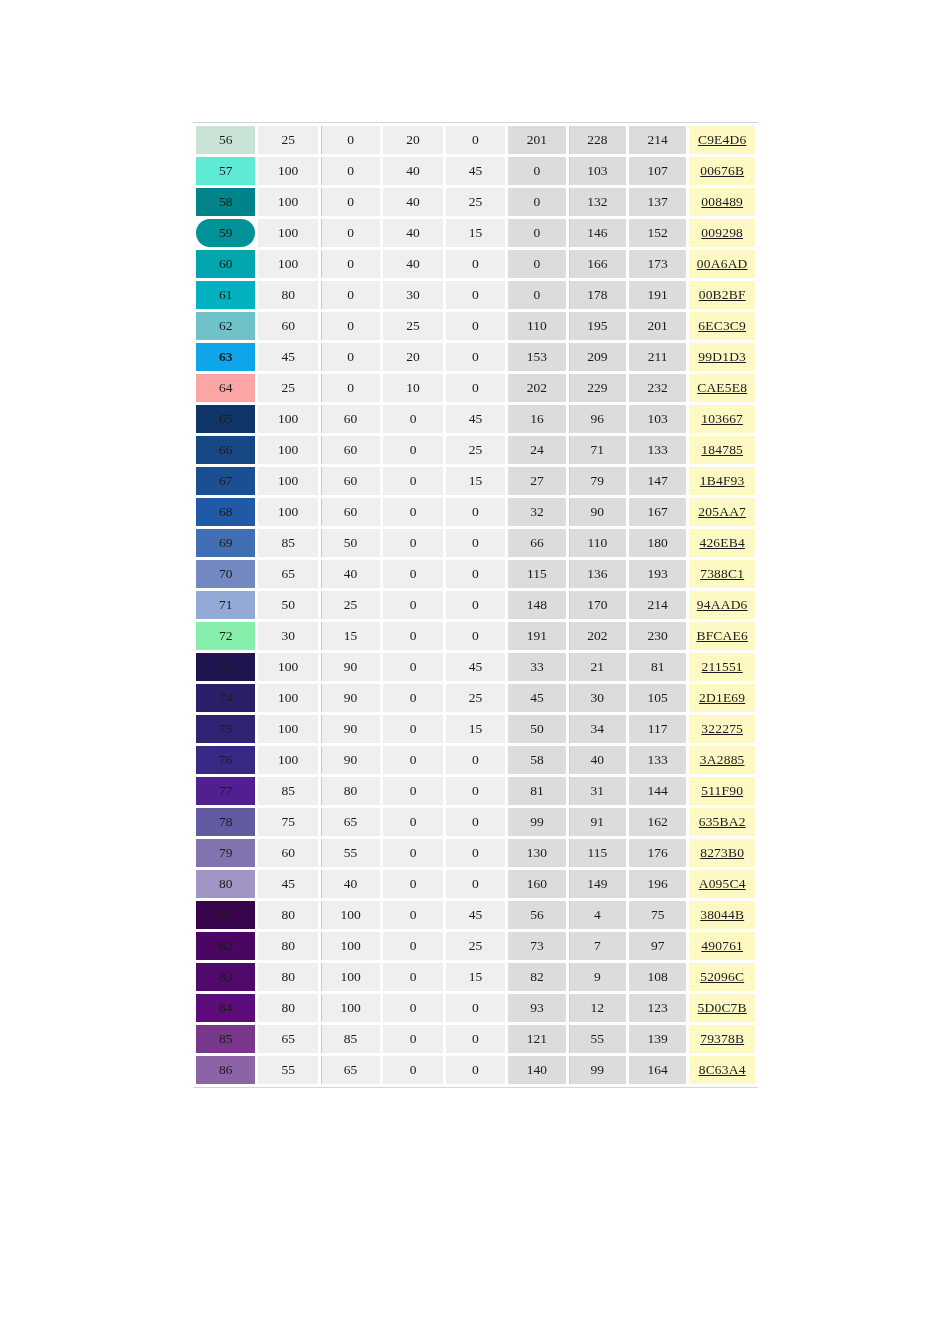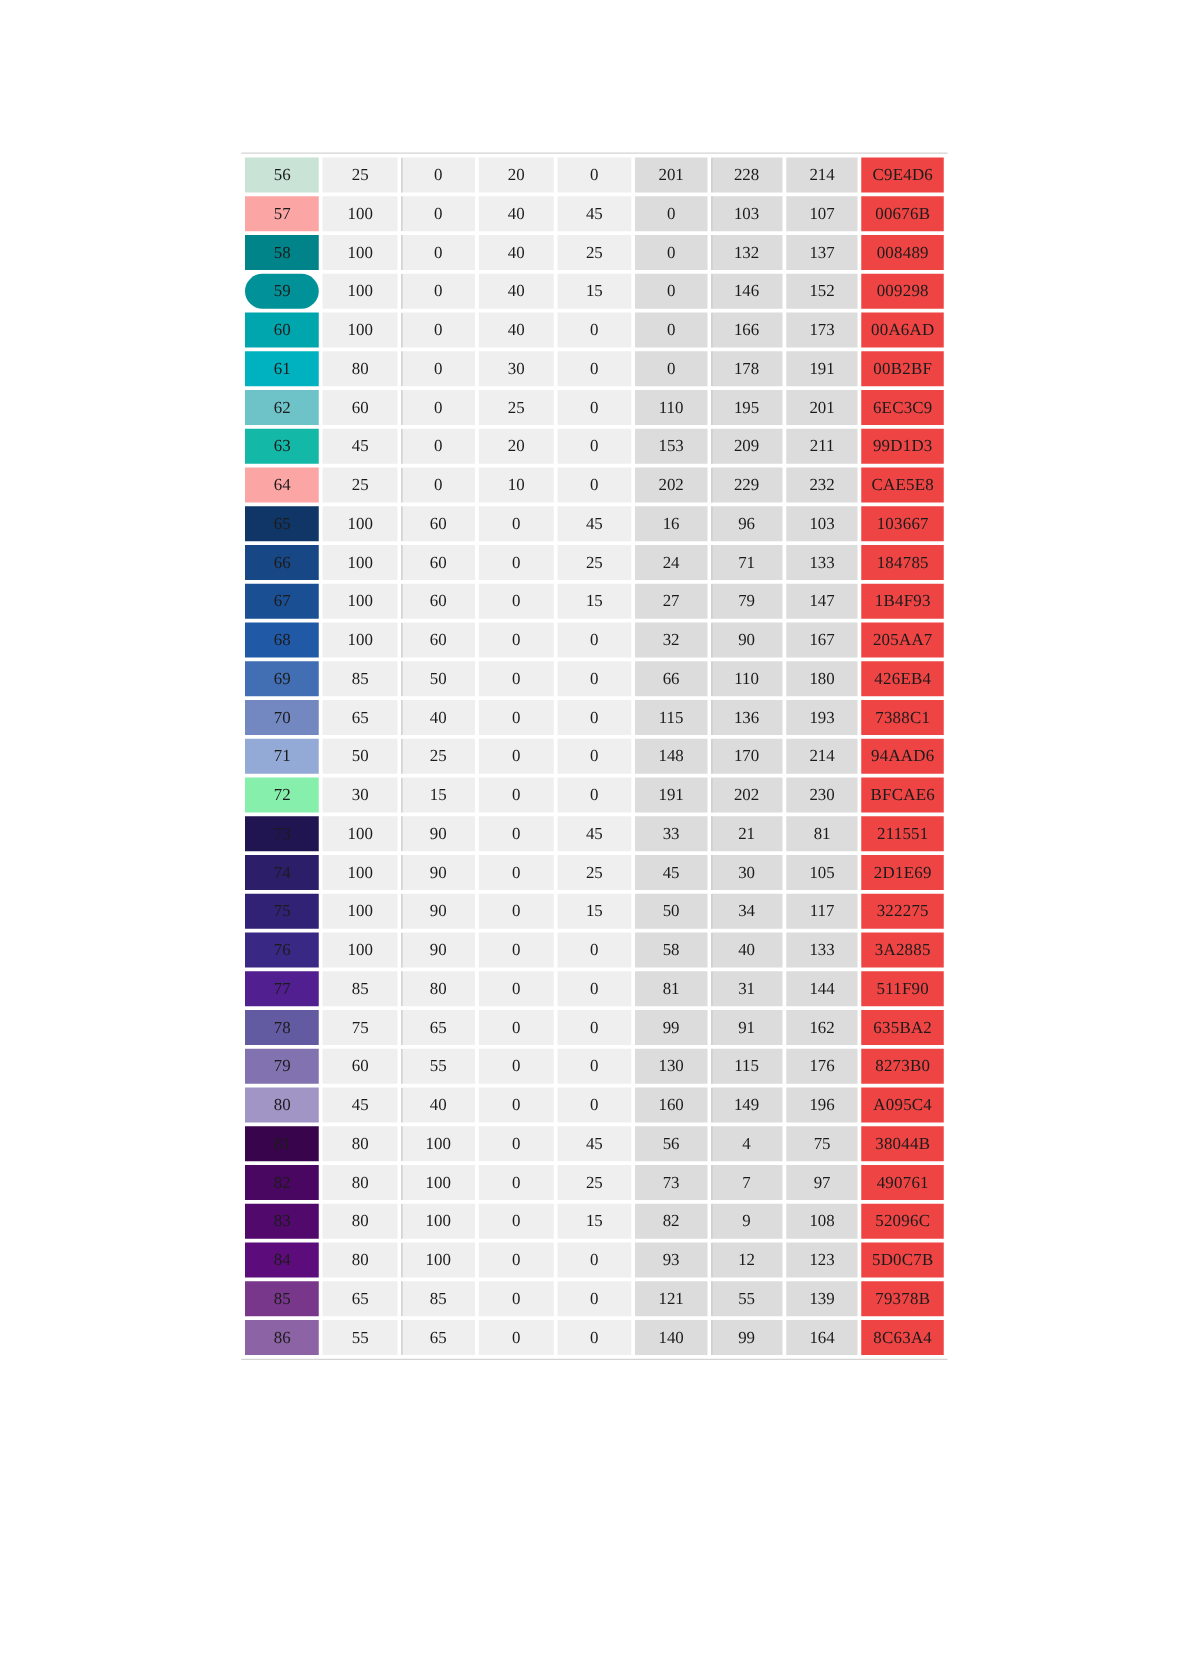--- a/index.html
+++ b/index.html
@@ -64,23 +64,24 @@
   td.swatch {
     
   }
   td.cmyk {
     background: #efefef;
   }
   td.rgb {
     background: #dcdcdc;
   }
   td.hex {
-    background: #ef4444;
+    background: #fef9c3;
     font-size: 13px;
     letter-spacing: 0.2px;
+    text-decoration: underline;
   }
 
   
   td.tick-left {
     box-shadow: inset 1px 0 0 #c9c9c9;
   }
 </style>
 </head>
 <body>
 
@@ -108,21 +109,21 @@
             <td class="cmyk">25</td>
             <td class="cmyk tick-left">0</td>
             <td class="cmyk">20</td>
             <td class="cmyk">0</td>
             <td class="rgb">201</td>
             <td class="rgb tick-left">228</td>
             <td class="rgb">214</td>
             <td class="hex">C9E4D6</td>
           </tr>
           <tr>
-            <td class="swatch" style="background: #fca5a5; margin-top: 36px;">57</td>
+            <td class="swatch" style="background: #5eead4; margin-top: 36px;">57</td>
             <td class="cmyk">100</td>
             <td class="cmyk tick-left">0</td>
             <td class="cmyk">40</td>
             <td class="cmyk">45</td>
             <td class="rgb">0</td>
             <td class="rgb tick-left">103</td>
             <td class="rgb">107</td>
             <td class="hex">00676B</td>
           </tr>
           <tr>
@@ -174,21 +175,21 @@
             <td class="cmyk">60</td>
             <td class="cmyk tick-left">0</td>
             <td class="cmyk">25</td>
             <td class="cmyk">0</td>
             <td class="rgb">110</td>
             <td class="rgb tick-left">195</td>
             <td class="rgb">201</td>
             <td class="hex">6EC3C9</td>
           </tr>
           <tr>
-            <td class="swatch" style="background: #14b8a6;">63</td>
+            <td class="swatch" style="background: #0ea5e9; font-weight: bold;">63</td>
             <td class="cmyk">45</td>
             <td class="cmyk tick-left">0</td>
             <td class="cmyk">20</td>
             <td class="cmyk">0</td>
             <td class="rgb">153</td>
             <td class="rgb tick-left">209</td>
             <td class="rgb">211</td>
             <td class="hex">99D1D3</td>
           </tr>
           <tr>

